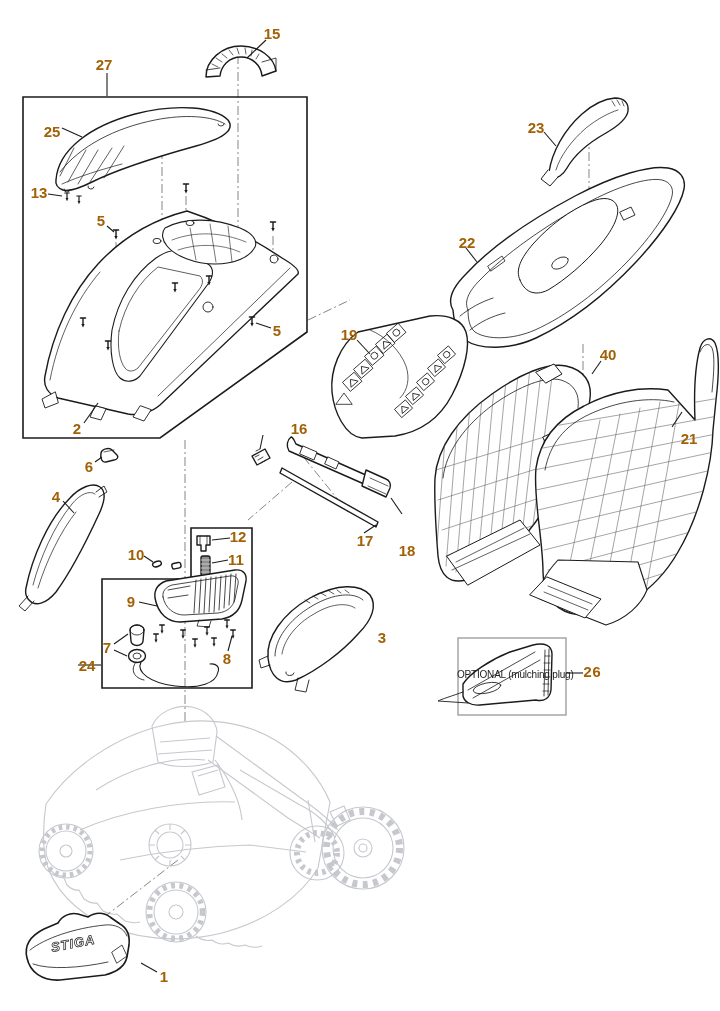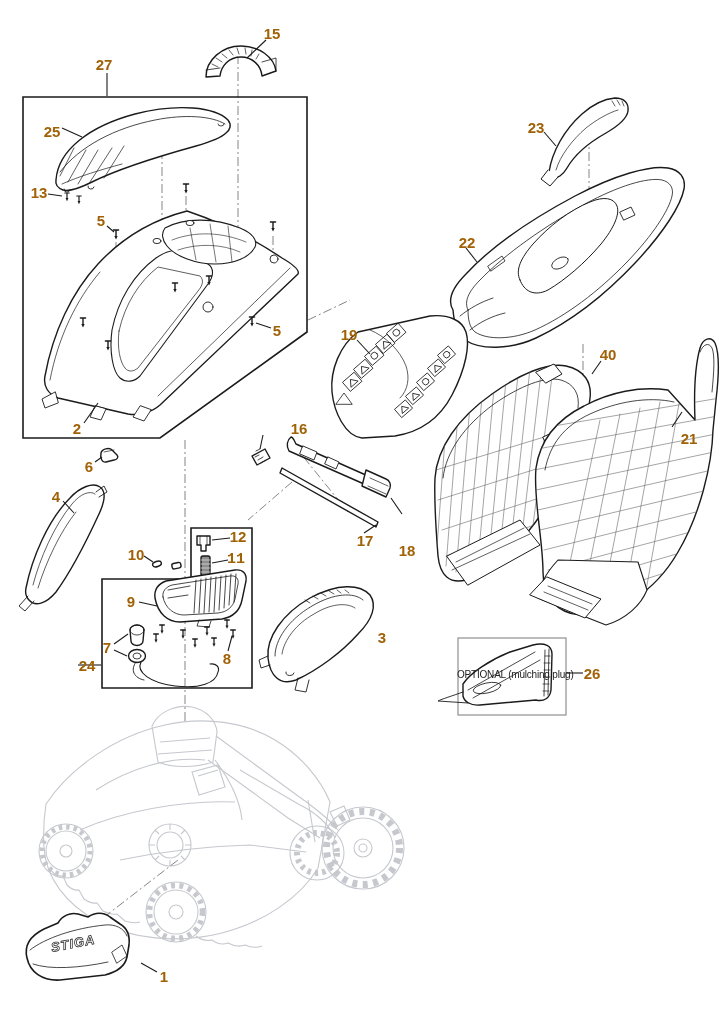--- a/index.html
+++ b/index.html
@@ -355,22 +355,22 @@
       <div class="callout" style="left: 349px; top: 334px;">19</div>
       <div class="callout" style="left: 608px; top: 354px;">40</div>
       <div class="callout" style="left: 689px; top: 406px; margin-top: 32px;">21</div>
       <div class="callout" style="left: 263px; top: 428px; margin-left: 36px;">16</div>
       <div class="callout" style="left: 407px; top: 521px; margin-top: 29px;">18</div>
       <div class="callout" style="left: 365px; top: 540px;">17</div>
       <div class="callout" style="left: 89px; top: 466px;">6</div>
       <div class="callout" style="left: 56px; top: 496px;">4</div>
       <div class="callout" style="left: 136px; top: 554px;">10</div>
       <div class="callout" style="left: 238px; top: 536px;">12</div>
-      <div class="callout" style="left: 236px; top: 559px; font-family: Liberation Mono, monospace;">11</div>
+      <div class="callout" style="left: 236px; top: 559px;">11</div>
       <div class="callout" style="left: 131px; top: 601px;">9</div>
       <div class="callout" style="left: 107px; top: 647px;">7</div>
       <div class="callout" style="left: 227px; top: 658px;">8</div>
       <div class="callout" style="left: 87px; top: 665px;">24</div>
       <div class="callout" style="left: 382px; top: 637px;">3</div>
-      <div class="callout" style="left: 592px; top: 673px;">26</div>
+      <div class="callout" style="left: 592px; top: 673px; font-family: Liberation Mono, monospace;">26</div>
       <div class="callout" style="left: 164px; top: 976px;">1</div>
     </div>
 </div>
 
 </body></html>

